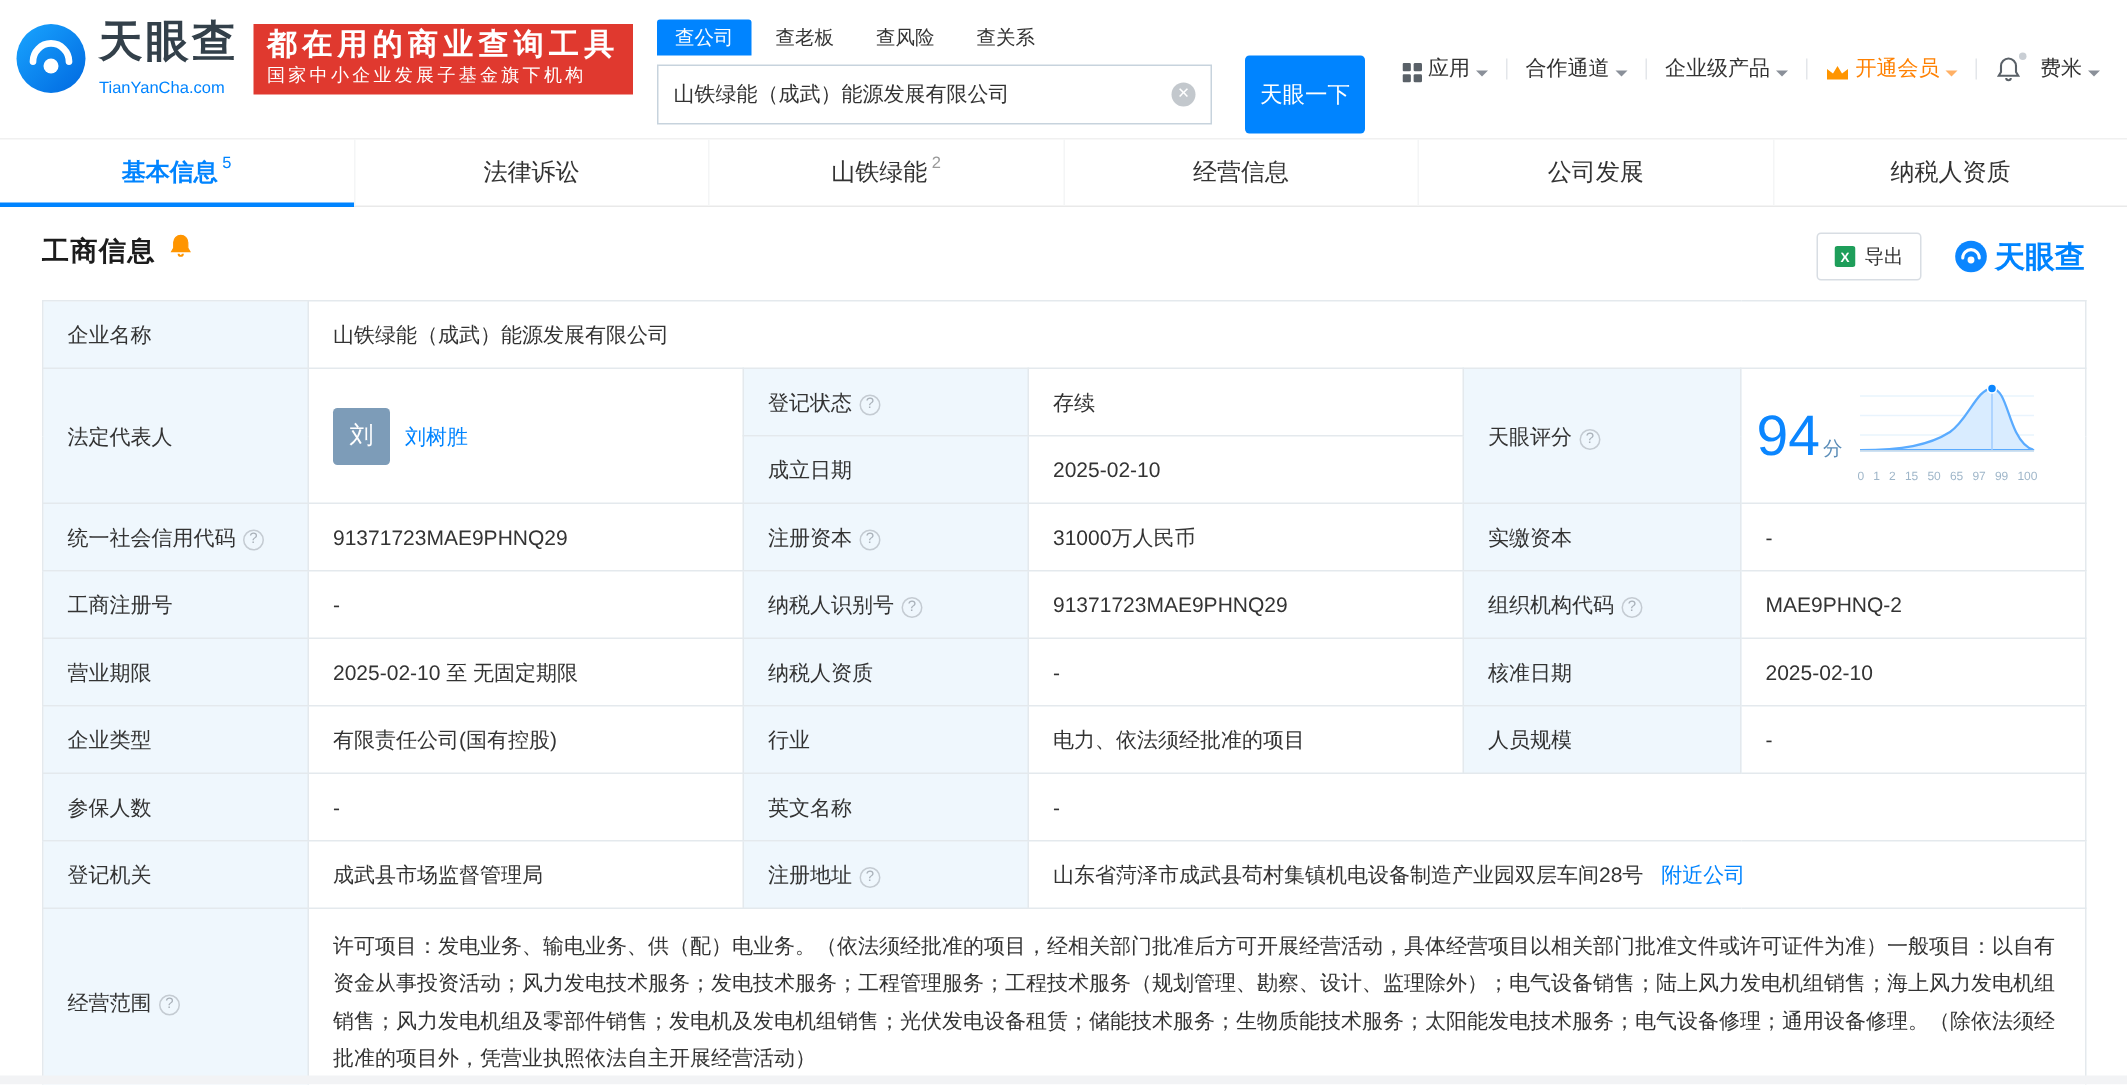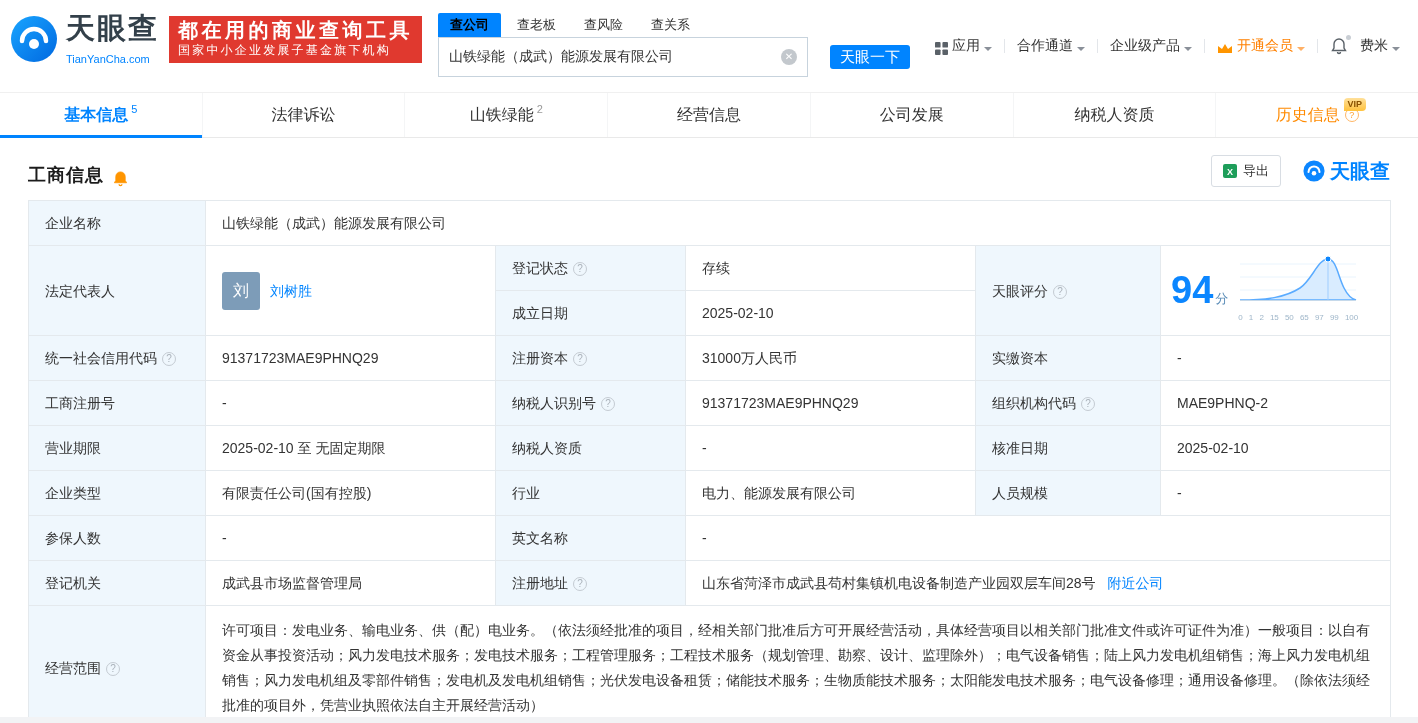--- a/index.html
+++ b/index.html
@@ -11,26 +11,26 @@
   .topbar{display:flex;align-items:flex-start;padding:13px 18px 0 10px;height:92px}
   .logo{display:flex;align-items:center;gap:8px;flex:0 0 auto;cursor:pointer}
   .logo-text .cn{font-size:29px;font-weight:bold;color:#33404a;line-height:30px;letter-spacing:2px}
   .logo-text .en{font-size:11px;color:#0084ff;margin-top:10px}
   .slogan{margin-left:10px;background:#e0392f;color:#fff;padding:5px 9px;flex:0 0 auto;margin-top:3px}
   .slogan .l1{font-size:20px;font-weight:bold;letter-spacing:3.5px;line-height:19px}
   .slogan .l2{font-size:12px;letter-spacing:2.2px;line-height:16px;margin-top:2px}
   .search-area{margin-left:16px}
   .search-tabs{display:flex;align-items:flex-end;gap:4px;height:24px}
   .search-tab{font-size:13px;color:#333;padding:3px 12px;cursor:pointer}
-  .search-tab.active{background:#0084ff;color:#000000;border-radius:2px 2px 0 0;font-weight:bold}
+  .search-tab.active{background:#0084ff;color:#ffffff;border-radius:2px 2px 0 0;font-weight:normal}
   .search-row{display:flex;align-items:center}
   .search-box{width:370px;height:40px;border:1px solid #c7d3dd;display:flex;align-items:center;background:#fff}
   .search-box input{flex:1;border:none;outline:none;font-size:14px;color:#333;padding:0 10px;font-family:inherit;background:transparent}
   .clear-btn{width:16px;height:16px;border-radius:50%;background:#c3c8cd;color:#fff;font-size:10px;line-height:16px;text-align:center;margin-right:10px;cursor:pointer;flex:0 0 auto}
-  .search-btn{margin-left:22px;width:80px;height:24px;background:#0084ff;color:#fff;border:none;font-size:15px;border-radius:3px;cursor:pointer;font-family:inherit}
+  .search-btn{margin-left:22px;width:80px;height:52px;background:#0084ff;color:#fff;border:none;font-size:15px;border-radius:3px;cursor:pointer;font-family:inherit}
   .top-menu{margin-left:auto;display:flex;align-items:center;gap:12px;margin-top:24px;font-size:14px;color:#333;flex:0 0 auto}
   .menu-item{display:flex;align-items:flex-end;gap:4px;cursor:pointer;white-space:nowrap}
   .caret{width:0;height:0;border:4px solid transparent;border-top-color:#8a9099;margin-top:4px}
   .divider{width:1px;height:14px;background:#e3e6ea}
   .vip-link{color:#ff8000}
   .bell-wrap{position:relative;display:flex;cursor:pointer}
   .bell-dot{position:absolute;top:-2px;right:-3px;width:5px;height:5px;border-radius:50%;background:#c9ced4}
 
   
   .nav{display:flex;height:46px;border-top:1px solid #f0f0f0;border-bottom:1px solid #e9e9e9}
@@ -38,39 +38,39 @@
   .nav-tab:first-child{border-left:none}
   .nav-tab.active{color:#0084ff;font-weight:bold}
   .nav-tab.active::after{content:"";position:absolute;left:0;right:0;bottom:-1px;height:3px;background:#0084ff}
   .nav-badge{font-size:11px;margin-left:3px;transform:translateY(-6px);color:#0084ff;font-weight:normal}
   .nav-tab.gray-badge .nav-badge{color:#999}
   .nav-tab.history{color:#ff8a00}
   .vip-tag{position:absolute;top:5px;right:52px;background:linear-gradient(180deg,#ffe09a,#ffc23d);color:#8a5200;font-size:9px;font-weight:bold;padding:0 4px;line-height:13px;border-radius:4px 4px 4px 0}
   .history-help{width:14px;height:14px;border:1px solid #ffb766;color:#ffa133;border-radius:50%;font-size:9px;line-height:13px;text-align:center;margin-left:5px}
 
   
-  .section-head{display:flex;align-items:flex-end;padding:17px 28px 13px}
+  .section-head{display:flex;align-items:flex-start;padding:17px 28px 13px}
   .section-title{font-size:18px;font-weight:bold;color:#1c1c1c;letter-spacing:1px}
   .title-bell{margin-left:8px;display:flex}
   .head-right{margin-left:auto;display:flex;align-items:center;gap:22px}
   .export-btn{display:flex;align-items:center;gap:6px;border:1px solid #d8dde3;border-radius:3px;padding:6px 11px;font-size:13px;color:#333;background:#fff;cursor:pointer;font-family:inherit}
   .watermark{display:flex;align-items:center;gap:5px;color:#0084ff;font-weight:bold;font-size:20px}
 
   
   .info-table{width:1362px;margin:0 28px;border-collapse:collapse;table-layout:fixed}
   .info-table td{border:1px solid #e4e9ed;padding:11px 16px;font-size:14px;color:#333;line-height:22px;vertical-align:middle;word-break:break-all}
   td.lbl{background:#eff7fd}
   .help{display:inline-block;width:14px;height:14px;border:1px solid #c4cbd2;border-radius:50%;color:#aab2ba;font-size:10px;line-height:12px;text-align:center;margin-left:5px;vertical-align:1px;cursor:pointer}
   .green{color:#00a854}
   a.blue{color:#0084ff;text-decoration:none;cursor:pointer}
   .rep{display:flex;align-items:center;gap:10px}
   .avatar{width:38px;height:38px;background:#7d9cb8;color:#fff;font-size:16px;display:flex;align-items:center;justify-content:center;border-radius:3px;flex:0 0 auto}
   .score-cell{padding:5px 10px !important}
   .score-flex{display:flex;align-items:center;gap:10px}
-  .score-num{font-size:38px;font-weight:bold;color:#0b86ff;line-height:1}
+  .score-num{font-size:38px;font-weight:normal;color:#0b86ff;line-height:1}
   .score-unit{font-size:13px;color:#5b8db8;margin-left:2px}
   .chart-col{display:flex;flex-direction:column}
   .ticks{display:flex;justify-content:space-between;width:120px;font-size:8px;color:#9fb6c9;margin-top:1px}
   .scope-cell{line-height:25px !important;padding:12px 16px !important}
   .bottom-strip{position:absolute;left:0;right:0;bottom:0;height:6px;background:#f2f3f5}
 </style>
 </head>
 <body>
 
 <div class="topbar">
@@ -172,25 +172,20 @@
     <span class="nav-badge">2</span>
   </div>
   <div class="nav-tab">
     <span>经营信息</span>
   </div>
   <div class="nav-tab">
     <span>公司发展</span>
   </div>
   <div class="nav-tab">
     <span>纳税人资质</span>
-  </div>
-  <div class="nav-tab history">
-    <span class="vip-tag">VIP</span>
-    <span>历史信息</span>
-    <span class="history-help">?</span>
   </div>
 </nav>
 
 <div class="section-head">
   <span class="section-title">工商信息</span>
   <span class="title-bell">
     <svg width="17" height="17" viewBox="0 0 18 18" fill="#ff9500" stroke="#ff9500" stroke-width="0.8">
       <path d="M9 2a5 5 0 0 0-5 5v4l-1.5 2.5h13L14 11V7a5 5 0 0 0-5-5z"></path>
       <path d="M7.5 15a1.5 1.5 0 0 0 3 0" fill="none" stroke-width="1.4"></path>
     </svg>
@@ -308,21 +303,21 @@
     <td>2025-02-10 至 无固定期限</td>
     <td class="lbl">纳税人资质</td>
     <td>-</td>
     <td class="lbl">核准日期</td>
     <td>2025-02-10</td>
   </tr>
   <tr>
     <td class="lbl">企业类型</td>
     <td>有限责任公司(国有控股)</td>
     <td class="lbl">行业</td>
-    <td>电力、能源发展有限公司</td>
+    <td>电力、依法须经批准的项目</td>
     <td class="lbl">人员规模</td>
     <td>-</td>
   </tr>
   <tr>
     <td class="lbl">参保人数</td>
     <td>-</td>
     <td class="lbl">英文名称</td>
     <td colspan="3">-</td>
   </tr>
   <tr>

